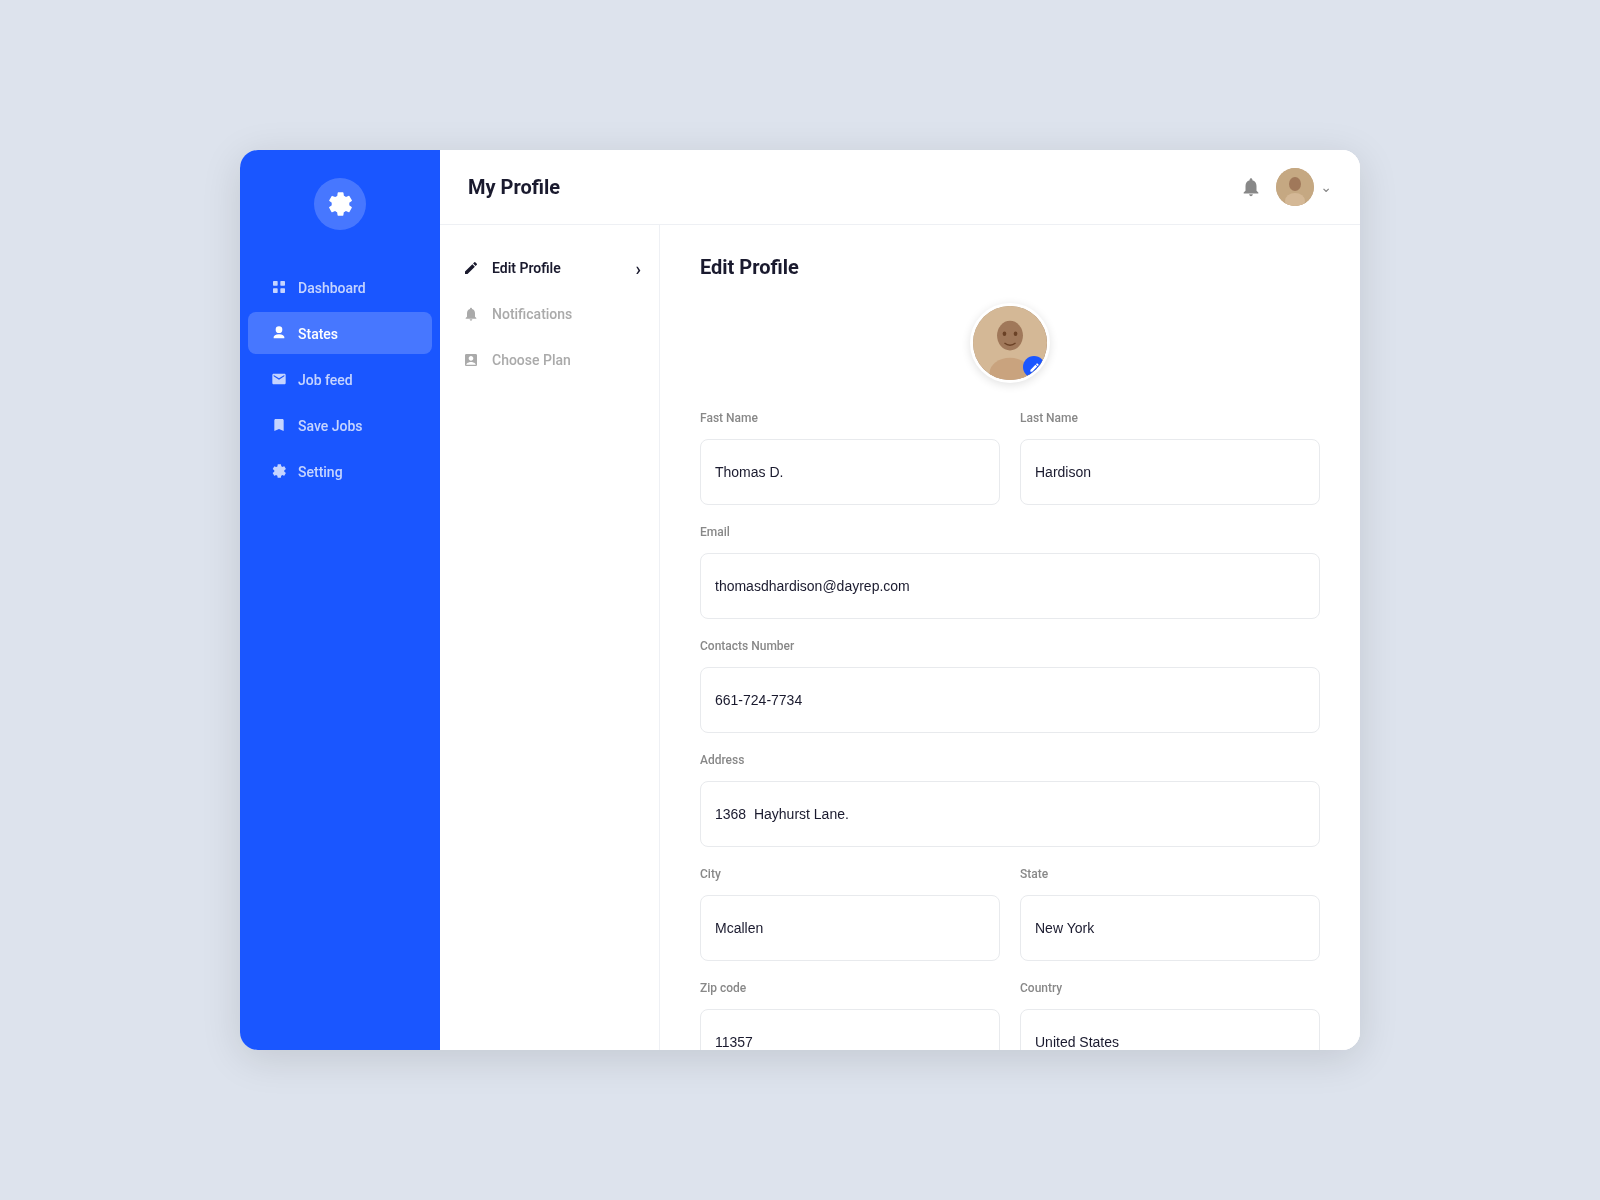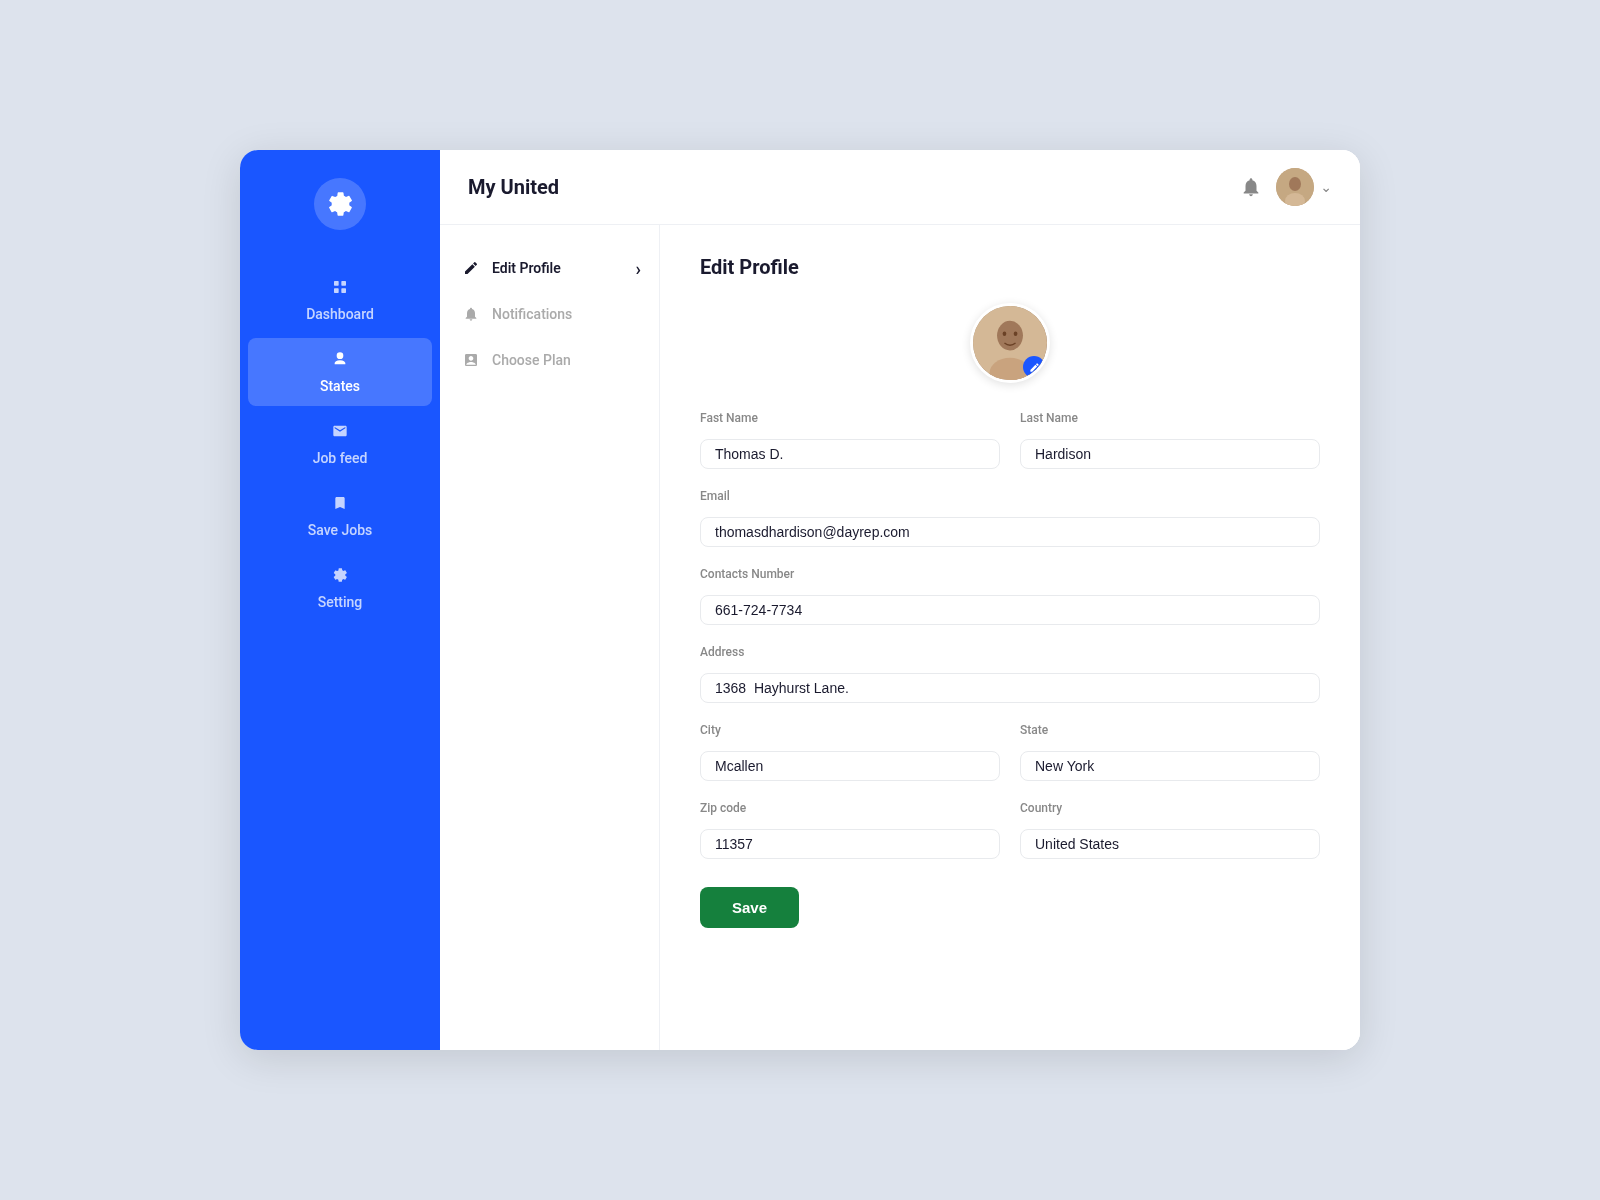--- a/index.html
+++ b/index.html
@@ -46,31 +46,30 @@
       fill: white;
     }
     .sidebar-nav {
       width: 100%;
       display: flex;
       flex-direction: column;
       gap: 4px;
     }
     .sidebar-item {
       display: flex;
-      align-items: center;
+      align-items: flex-end;
       gap: 10px;
       padding: 12px 22px;
       cursor: pointer;
       border-radius: 8px;
       margin: 0 8px;
       color: rgba(255,255,255,0.75);
       font-size: 14px;
       font-weight: 500;
       transition: background 0.15s;
-      flex-direction: column;
     }
     .sidebar-item.active {
       background: rgba(255,255,255,0.2);
       color: #fff;
     }
     .sidebar-item svg {
       width: 18px;
       height: 18px;
       fill: currentColor;
       flex-shrink: 0;
@@ -252,21 +251,21 @@
     .form-group.full { flex: 1; }
     .form-label {
       font-size: 12px;
       color: #888;
       margin-bottom: 6px;
       font-weight: 500;
     }
     .form-input {
       border: 1.5px solid #e8eaed;
       border-radius: 8px;
-      padding: 6px 14px;
+      padding: 24px 14px;
       font-size: 14px;
       color: #1a1a2e;
       outline: none;
       transition: border 0.15s;
       background: #fff;
       width: 100%;
     }
     .password-wrap {
       position: relative;
     }
@@ -358,21 +357,21 @@
             </svg>
         </span>
         <span>Setting</span>
       </div>
     </nav>
   </div>
 
   <div class="main-area">
 
     <div class="top-header">
-      <span class="page-title">My United</span>
+      <span class="page-title">My Profile</span>
       <div class="header-right">
         <span class="bell-icon">
           <svg width="22" height="22" viewBox="0 0 24 24" fill="#888">
               <path d="M12 22c1.1 0 2-.9 2-2h-4c0 1.1.9 2 2 2zm6-6v-5c0-3.07-1.64-5.64-4.5-6.32V4c0-.83-.67-1.5-1.5-1.5s-1.5.67-1.5 1.5v.68C7.63 5.36 6 7.92 6 11v5l-2 2v1h16v-1l-2-2z"></path>
             </svg>
         </span>
         <div class="avatar-wrap">
           <div class="avatar-img">
 
             <svg width="38" height="38" viewBox="0 0 38 38">

